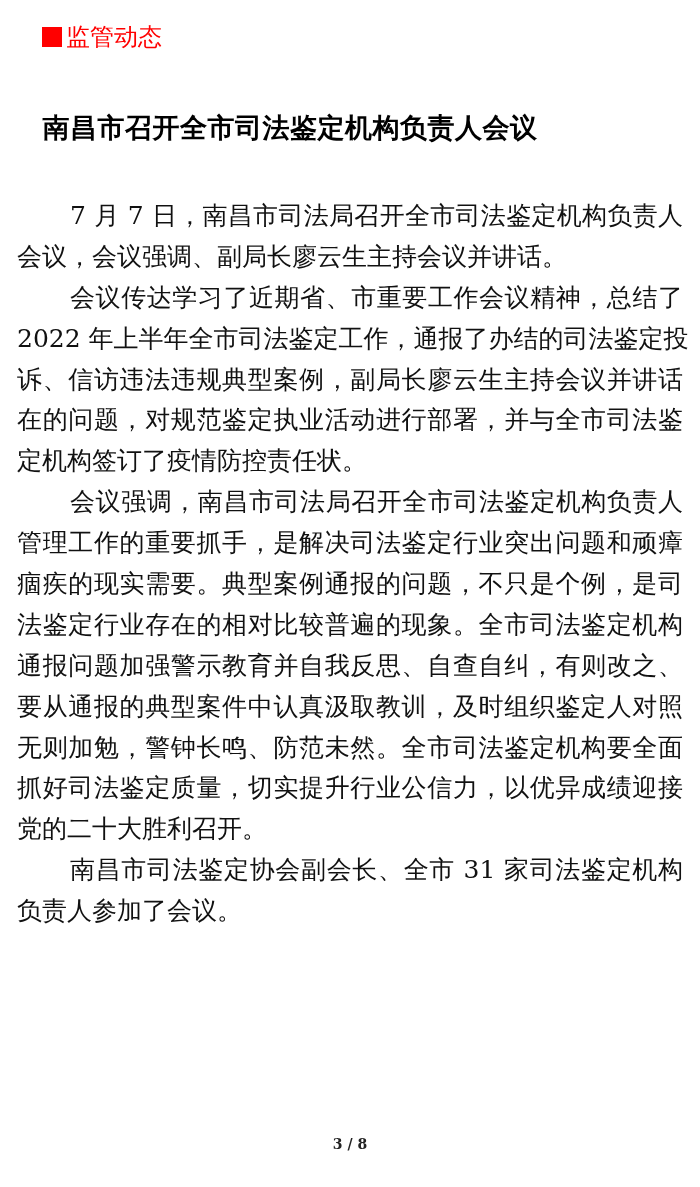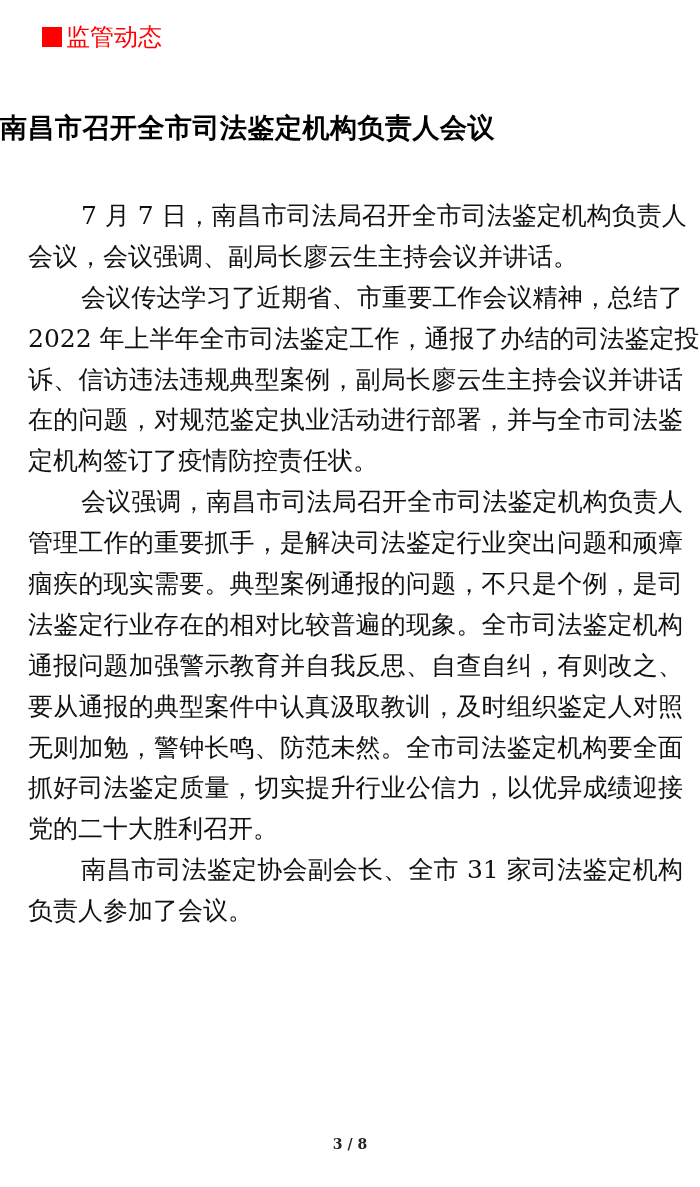--- a/index.html
+++ b/index.html
@@ -2,26 +2,26 @@
 <html><head>
 <meta charset="utf-8">
 <style>
   html, body { margin: 0; padding: 0; background: #ffffff; }
   body { width: 700px; height: 1187px; position: relative; overflow: hidden;
          font-family: "DejaVu Serif", "Liberation Serif", serif; color: #111; }
   .section-header { position: absolute; left: 18px; top: 20px; height: 34px;
          display: flex; align-items: center; color: #ff0000;
          font-family: "DejaVu Sans", "Liberation Sans", sans-serif; font-size: 24px; padding-left: 24px; }
   .section-header .square { width: 20px; height: 20px; background: #ff0000; margin-right: 4px; display: inline-block; }
-  .title { position: absolute; left: 0; width: 580px; top: 110px; text-align: left;
+  .title { position: absolute; left: 0; width: 580px; top: 110px; text-align: center;
          font-family: "DejaVu Sans", "Liberation Sans", sans-serif; font-weight: bold;
          font-size: 27px; color: #000; letter-spacing: 0.5px; }
   .body { position: absolute; left: 17px; top: 196px; width: 666px; }
   .line { height: 40.9px; line-height: 40.9px; font-size: 25px; white-space: nowrap;
-          text-align: justify; text-align-last: justify; color: #111; margin-left: 11px; }
+          text-align: justify; text-align-last: justify; color: #111; }
   .line.indent { padding-left: 53px; }
   .line.last { text-align-last: left; }
   .page-number { position: absolute; top: 1136px; left: 0; width: 700px; text-align: center;
           font-size: 14px; color: #222; font-family: "DejaVu Serif", "Liberation Serif", serif; font-weight: bold; }
 </style>
 </head>
 <body>
 
 <div class="section-header">
   <span class="square"></span>

